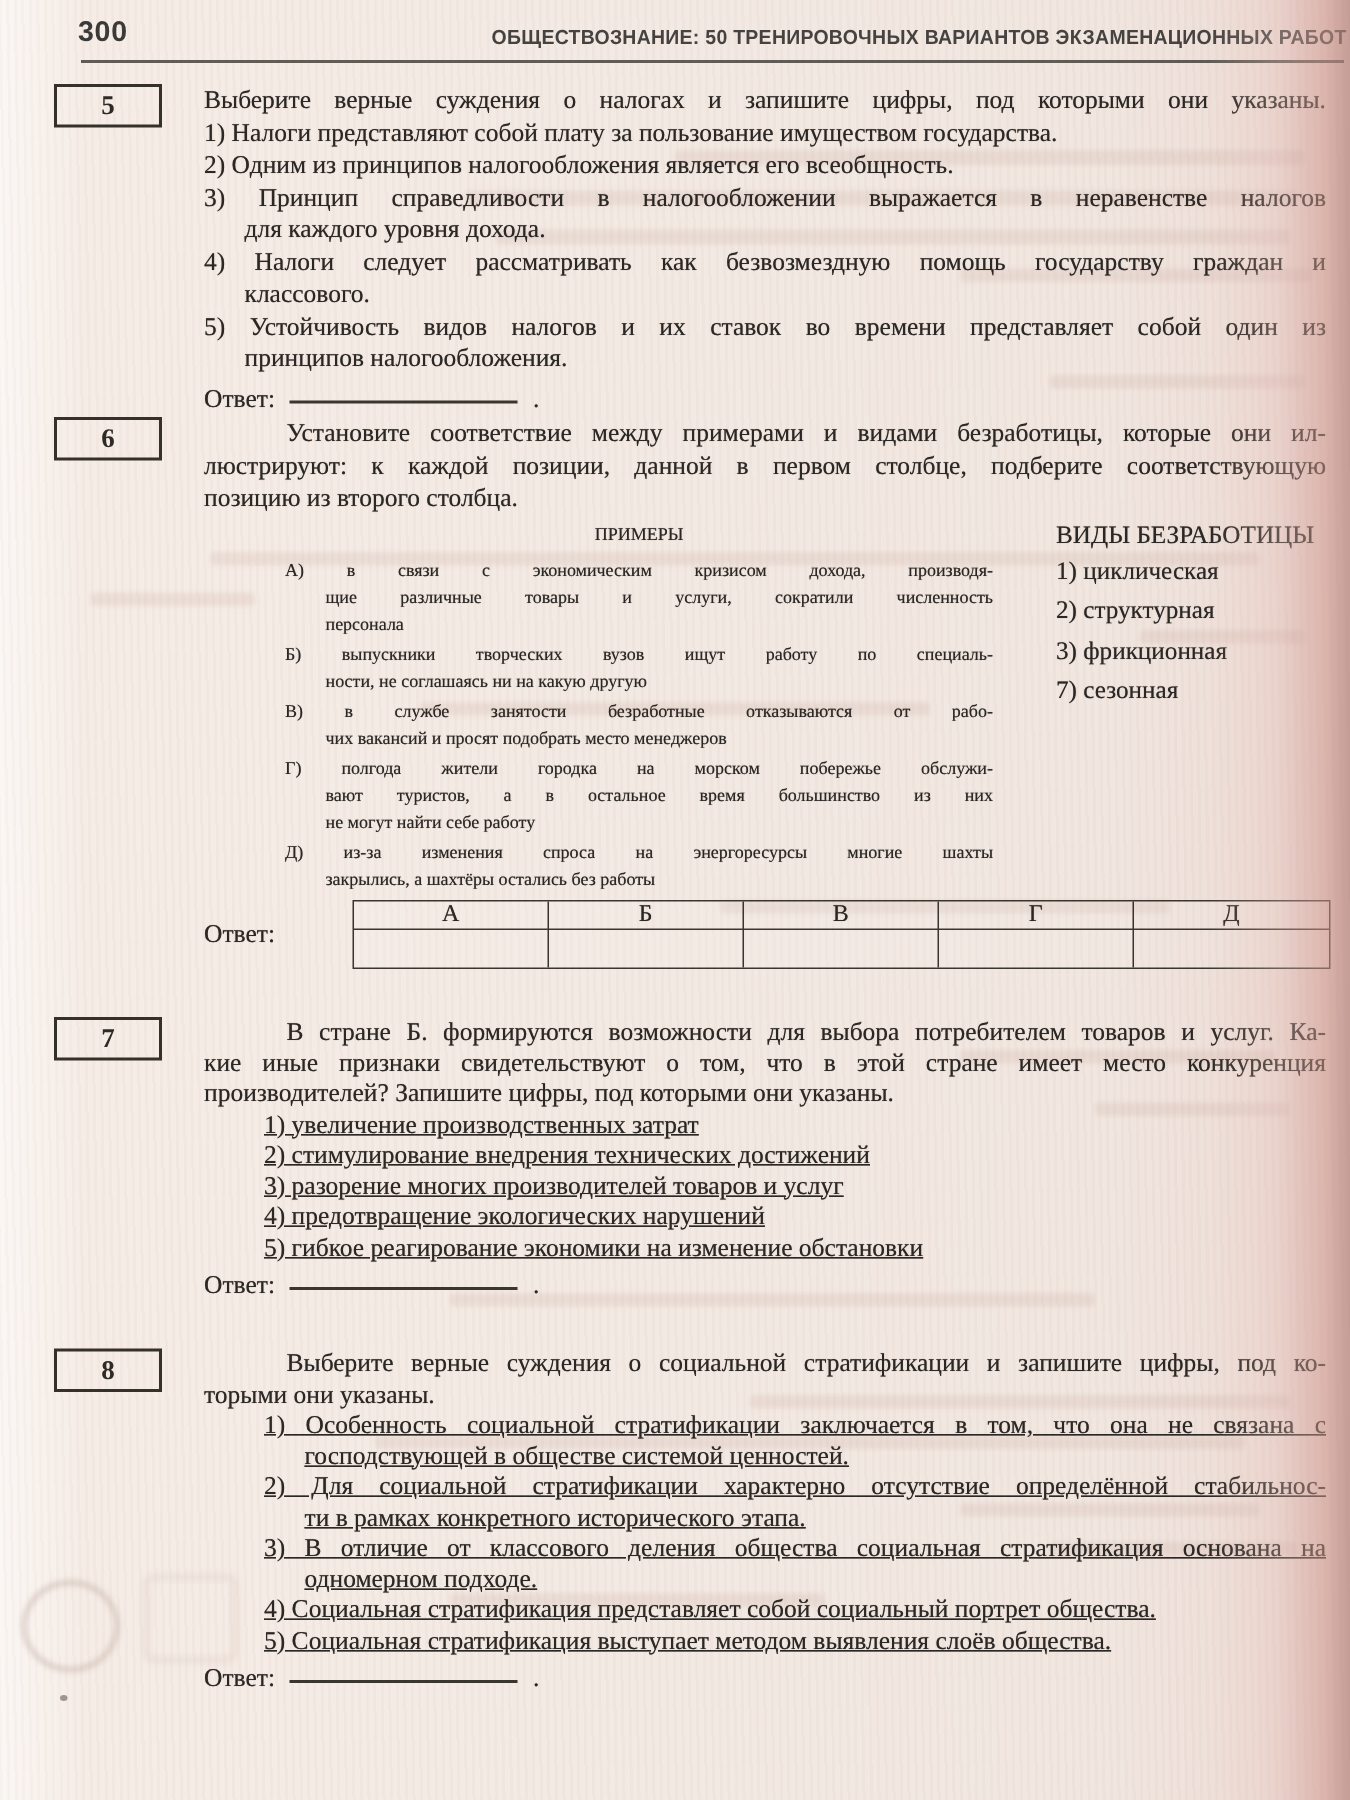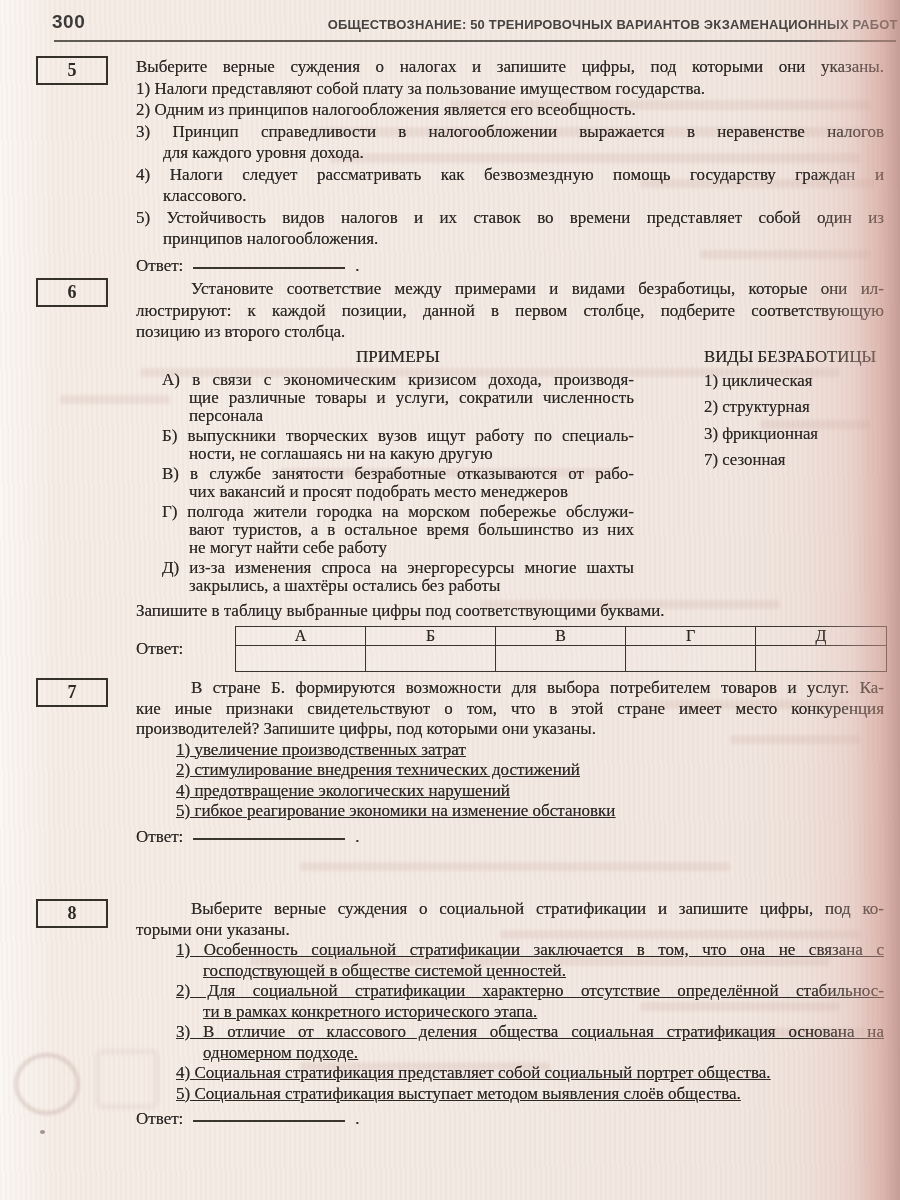--- a/index.html
+++ b/index.html
@@ -37,21 +37,21 @@
   .opt{padding-left:27px;}
   .opt > div:first-of-type{text-indent:-27px;}
   .opts-indent > .opt{margin-left:40px;text-decoration:underline;}
   #q7 .qc{line-height:20.5px;}
   #q8 .qc{line-height:20.5px;}
   
   .ansrow{margin-top:5px;text-align:left;}
   .ansline{display:inline-block;width:152px;height:3px;border-bottom:2px solid #3a352f;margin:0 10px 2px 10px;}
   
   .cols{position:relative;margin-top:4px;text-align:left;}
-  .col-left{margin-left:26px;width:472px;font-size:17px;line-height:18px;}
+  .col-left{margin-left:54px;width:472px;font-size:12px;line-height:18px;}
   .colhead-l{text-align:center;margin-bottom:5px;line-height:19px;}
   .example{margin-bottom:2px;text-align:justify;}
   .col-right{position:absolute;left:568px;top:0;width:182px;font-size:16.8px;line-height:19px;}
   .colhead-r{margin-bottom:5px;white-space:nowrap;}
   .type{margin-bottom:7.5px;white-space:nowrap;}
   .note{margin-top:5px;}
   
   .tblwrap{display:flex;align-items:center;margin-top:5px;text-align:left;}
   .anslabel-t{width:62px;flex:none;}
   .tbl{margin-left:37px;border:1.7px solid #3a352f;width:650px;flex:none;background:rgba(255,255,255,0.08);}
@@ -204,21 +204,20 @@
           <div class="colhead-r">ВИДЫ БЕЗРАБОТИЦЫ</div>
           <div>
 
           <div class="type">1) циклическая</div>
               <div class="type">2) структурная</div>
               <div class="type">3) фрикционная</div>
               <div class="type">7) сезонная</div>
             </div>
         </div>
       </div>
-      <div class="note">Запишите в таблицу выбранные цифры под соответствующими буквами.</div>
       <div class="tblwrap">
         <span class="anslabel-t">Ответ:</span>
         <div class="tbl">
           <div class="trow trow-head">
 
           <div class="tcell">А</div>
               <div class="tcell">Б</div>
               <div class="tcell">В</div>
               <div class="tcell">Г</div>
               <div class="tcell">Д</div>
@@ -252,20 +251,24 @@
           <div class="opt jlines">
 
           <div>1) увеличение производственных затрат</div>
           </div>
 
           <div class="opt jlines">
 
           <div>2) стимулирование внедрения технических достижений</div>
           </div>
 
+          <div class="opt jlines">
+
+          <div>3) разорение многих производителей товаров и услуг</div>
+          </div>
 
           <div class="opt jlines">
 
           <div>4) предотвращение экологических нарушений</div>
           </div>
 
           <div class="opt jlines">
 
           <div>5) гибкое реагирование экономики на изменение обстановки</div>
           </div>

